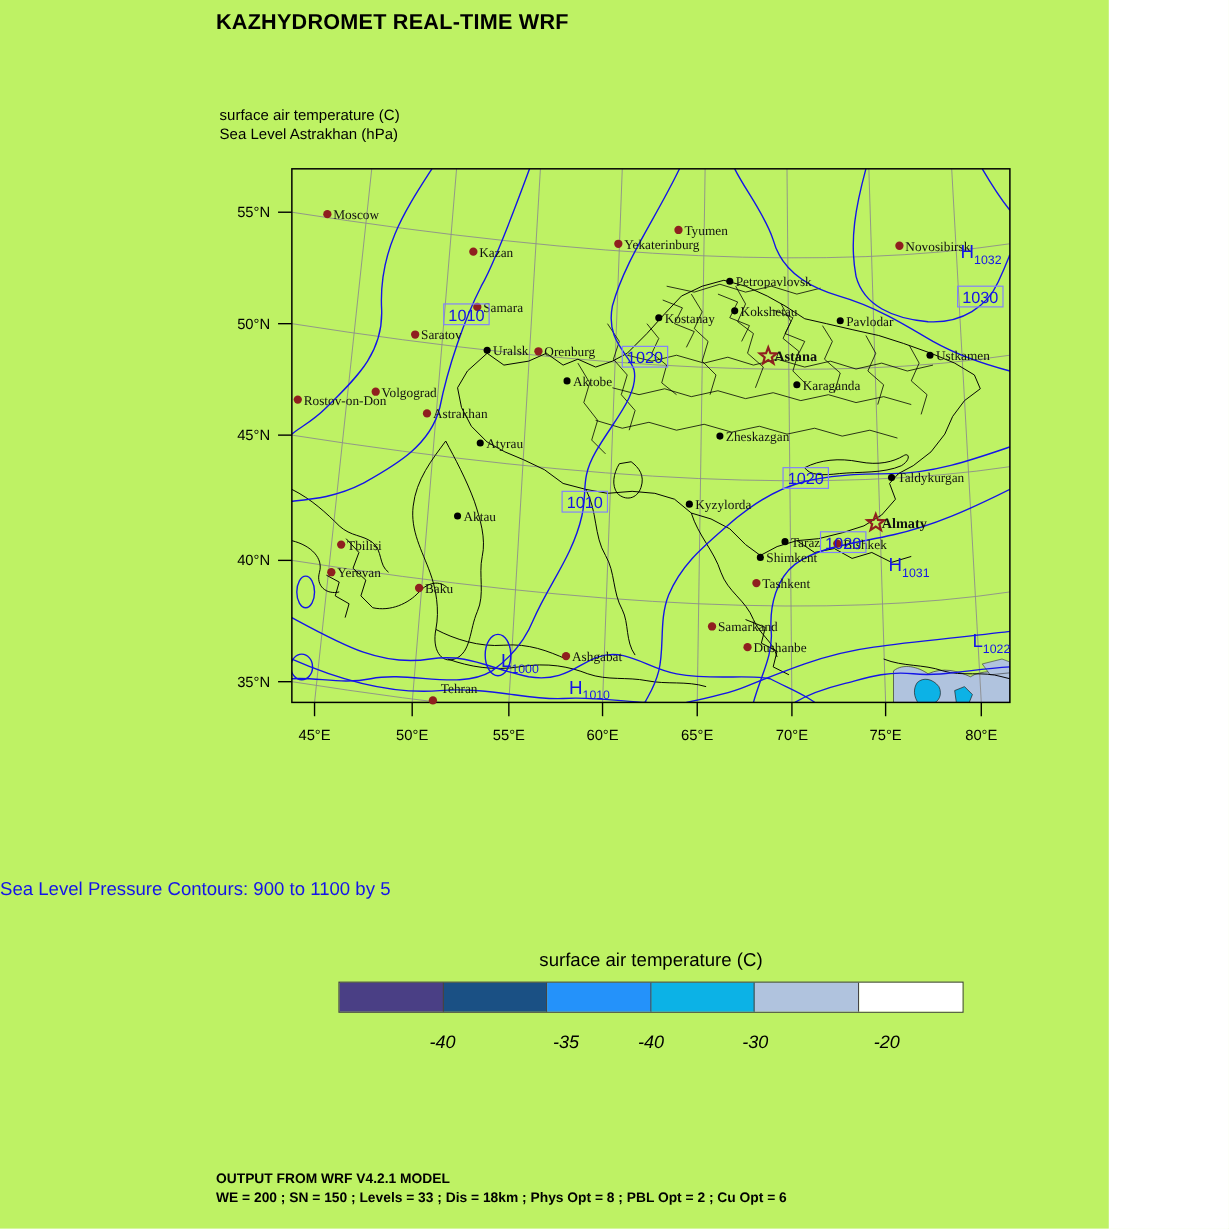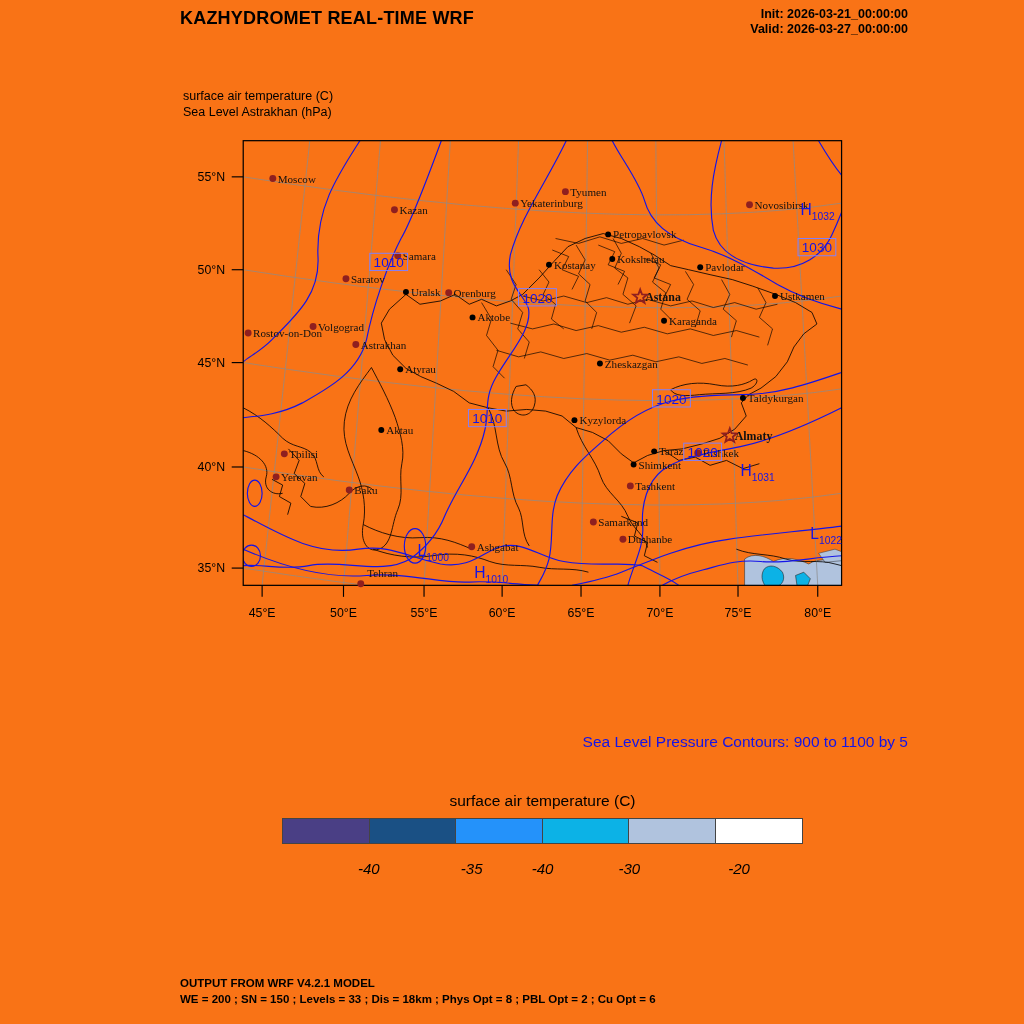--- a/index.html
+++ b/index.html
@@ -1,42 +1,38 @@
 <!DOCTYPE html>
 <html><head>
 <meta charset="utf-8">
 <style>
   html,body{margin:0;padding:0;background:#fff;}
-  #page{position:relative;width:1024px;height:1024px;background:#f97316;overflow:hidden;
+  #page{position:relative;width:924px;height:1024px;background:#bef264;overflow:hidden;
         font-family:"Liberation Sans",sans-serif;color:#000;}
   .abs{position:absolute;}
   #main-title{left:180px;top:8px;font-size:18px;font-weight:bold;letter-spacing:.2px;}
   #run-times{right:116px;top:7px;text-align:right;font-size:12.5px;font-weight:bold;line-height:15px;}
   #field-labels{left:183px;top:88px;font-size:12.5px;line-height:16px;}
   #map-svg{left:130px;top:130px;}
-  #slp-caption{left:0px;top:733px;width:908px;text-align:right;font-size:15.5px;}
+  #slp-caption{left:0px;top:733px;width:908px;font-size:15.5px;}
   #cbar-title{left:282px;top:792px;width:521px;text-align:center;font-size:15.5px;}
   #cbar{left:282px;top:818px;width:521px;height:26px;display:flex;border:1px solid #444;box-sizing:border-box;}
   #cbar .cell{height:100%;box-sizing:border-box;border-right:1px solid #444;}
   #cbar .cell:last-child{border-right:none;}
   #cbar-ticks{left:282px;top:860px;width:521px;height:20px;font-size:15px;}
   #cbar-ticks span{position:absolute;transform:translateX(-50%);font-style:italic;}
   #footer{left:180px;top:975px;font-size:11.5px;font-weight:bold;line-height:16px;}
   .blue{color:#1414e8;}
 </style>
 </head>
 <body>
 
 <div id="page">
 
   <div id="main-title" class="abs">KAZHYDROMET REAL-TIME WRF</div>
-  <div id="run-times" class="abs">
-    <div>Init: 2026-03-21_00:00:00</div>
-    <div>Valid: 2026-03-27_00:00:00</div>
-  </div>
 
   <div id="field-labels" class="abs">
     <div>surface air temperature   (C)</div>
     <div>Sea Level Astrakhan   (hPa)</div>
   </div>
 
   <svg id="map-svg" class="abs" width="810" height="600" viewBox="130 130 810 730">
     <defs>
       <clipPath id="mapclip">
           <rect x="180" y="143" width="728" height="541"></rect>

